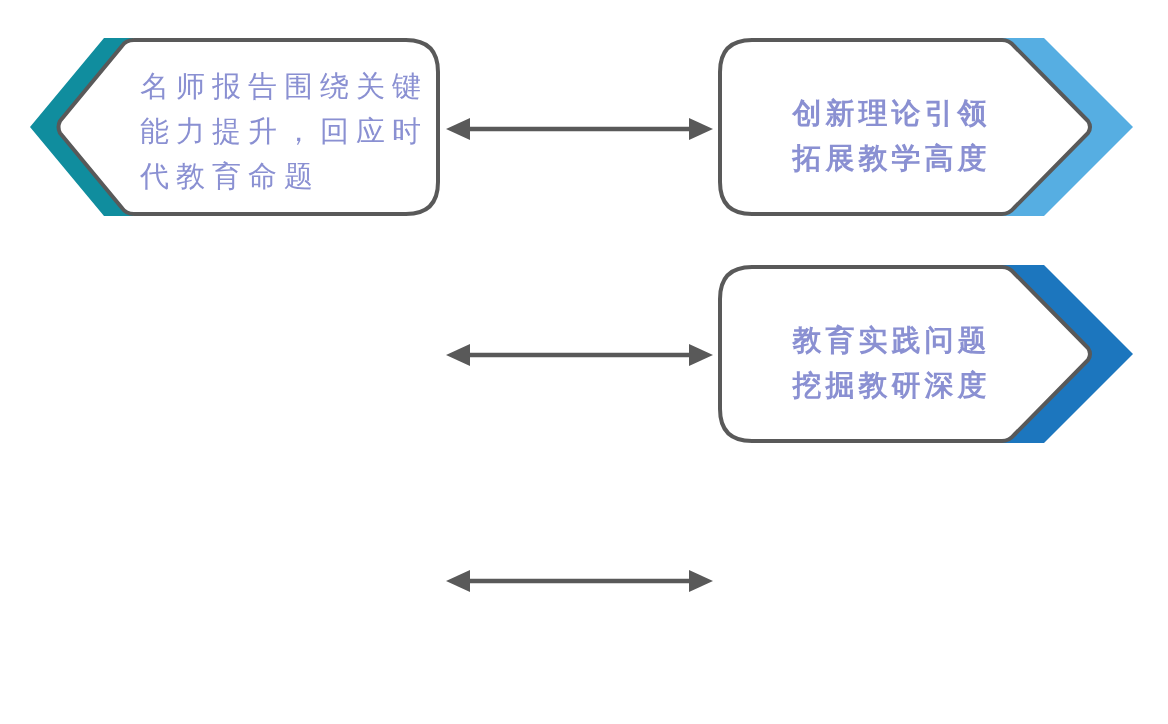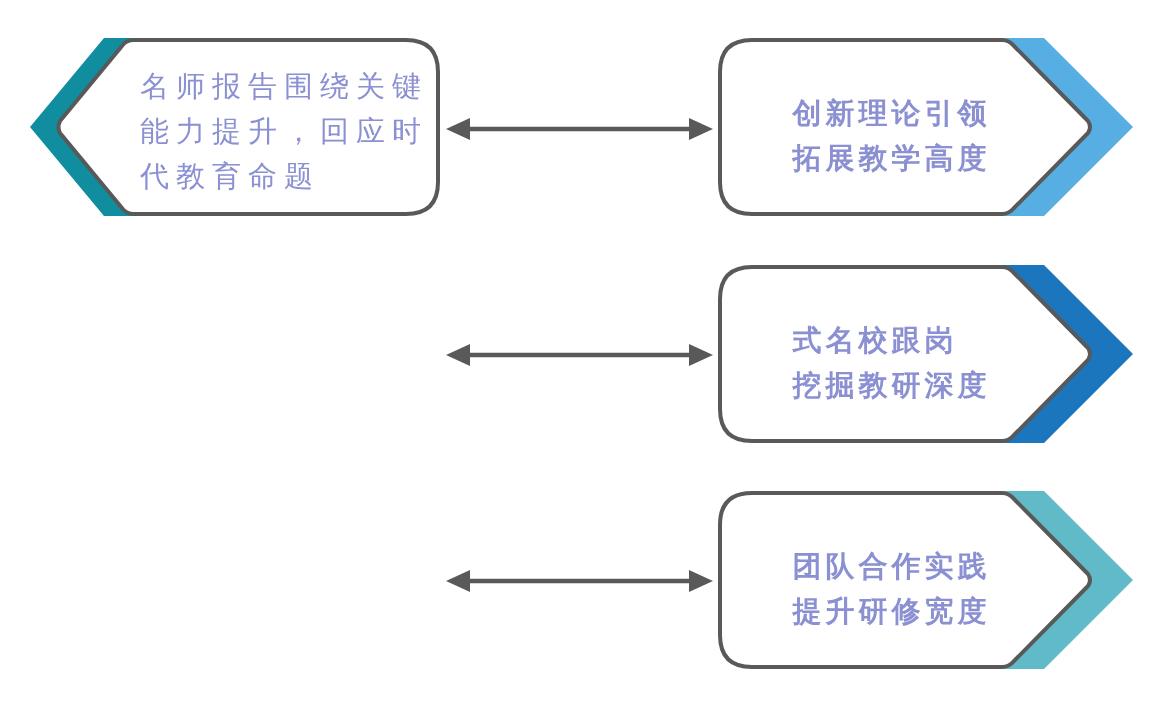--- a/index.html
+++ b/index.html
@@ -82,35 +82,27 @@
       <polygon points="0,12 24,1 24,23"></polygon>
       <polygon points="267,12 243,1 243,23"></polygon>
     </svg>
   </div>
 
   <div class="unit unit-right row2">
     <svg class="shape" width="415" height="178" viewBox="0 0 415 178">
       <polygon points="326,0 415,89 326,178 283,178 372,89 283,0" fill="#1c76be"></polygon>
       <path class="box-shape" d="M 34 2 L 284 2 Q 291 2 296 8 L 370 83 Q 374 89 370 95 L 296 170 Q 291 176 284 176 L 34 176 Q 2 176 2 144 L 2 34 Q 2 2 34 2 Z"></path>
     </svg>
-    <div class="unit-text">式名校跟岗
+    <div class="unit-text">教育实践问题
 挖掘教研深度</div>
   </div>
 
 
   <div class="arrow arrow-r3">
     <svg width="267" height="24" viewBox="0 0 267 24">
       <line x1="16" y1="12" x2="251" y2="12"></line>
       <polygon points="0,12 24,1 24,23"></polygon>
       <polygon points="267,12 243,1 243,23"></polygon>
     </svg>
   </div>
 
-  <div class="unit unit-right row3">
-    <svg class="shape" width="415" height="178" viewBox="0 0 415 178">
-      <polygon points="326,0 415,89 326,178 283,178 372,89 283,0" fill="#61bac8"></polygon>
-      <path class="box-shape" d="M 34 2 L 284 2 Q 291 2 296 8 L 370 83 Q 374 89 370 95 L 296 170 Q 291 176 284 176 L 34 176 Q 2 176 2 144 L 2 34 Q 2 2 34 2 Z"></path>
-    </svg>
-    <div class="unit-text">团队合作实践
-提升研修宽度</div>
-  </div>
 
 </div>
 
 </body></html>

